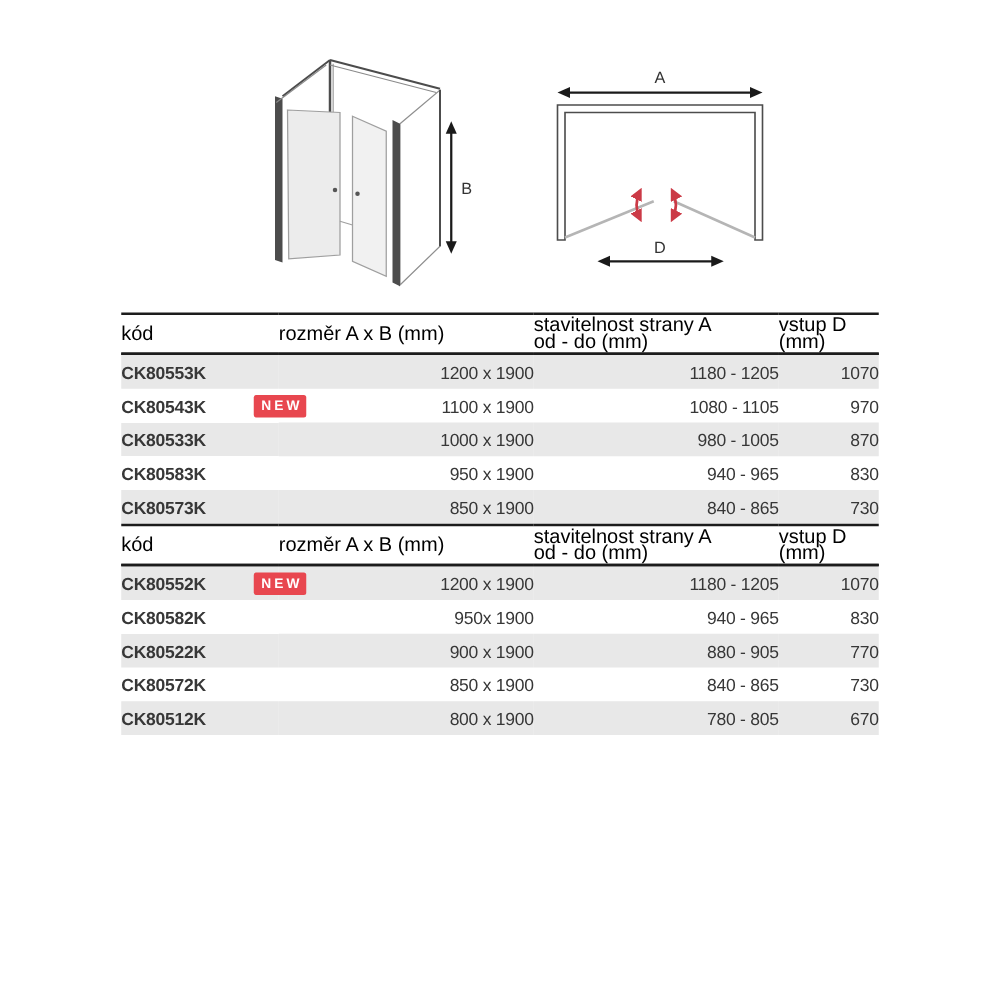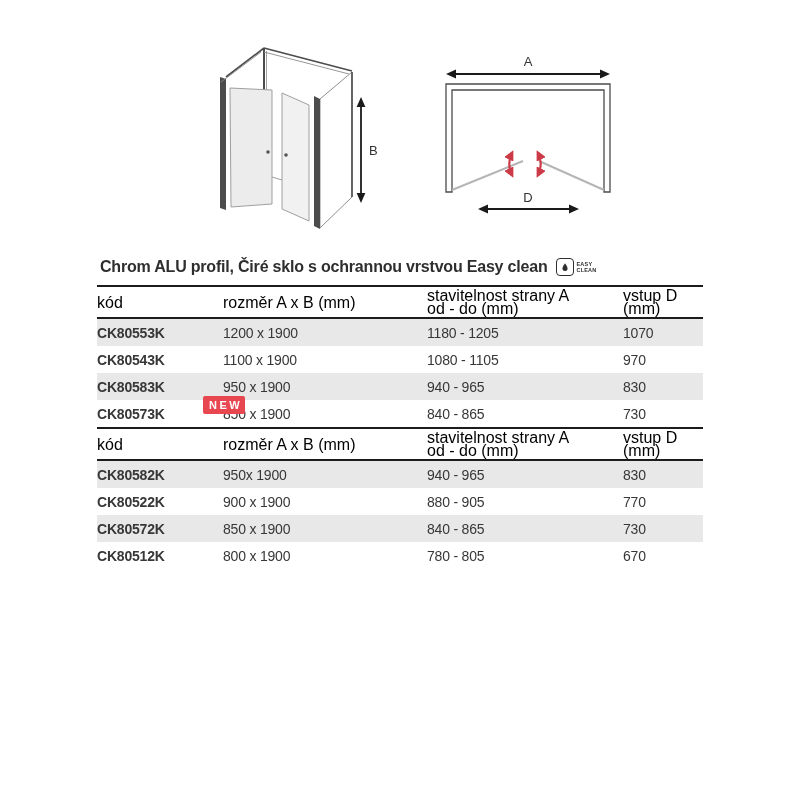--- a/index.html
+++ b/index.html
@@ -66,36 +66,35 @@
   .data-table tbody tr:nth-child(odd) { background: #e8e8e8; }
   .data-table td {
     height: 27px;
     font-size: 14px;
     color: #373737;
     padding: 0;
     vertical-align: middle;
     letter-spacing: -0.2px;
   }
   .cell-kod { position: relative; text-align: left; padding-left: 6px; font-weight: bold; color: #2f2f2f; white-space: nowrap; }
-  .cell-center { text-align: left; }
+  .cell-center { text-align: right; }
 
   .new-badge {
     position: absolute;
     left: 106px;
     top: 50%;
     transform: translateY(-50%);
     background: #e8474f;
     color: #ffffff;
     font-size: 11px;
     font-weight: bold;
     letter-spacing: 2.5px;
     padding: 3px 3px 3px 6px;
     border-radius: 2px;
     line-height: 12px;
-    margin-top: 45px;
   }
 </style>
 </head>
 <body>
 
 <div class="page">
 
   <svg class="diagrams" width="800" height="250" viewBox="0 0 800 250" xmlns="http://www.w3.org/2000/svg">
     <defs>
       <marker id="redhead" viewBox="0 0 10 10" refX="7" refY="5" markerWidth="4.6" markerHeight="4.6" orient="auto-start-reverse">
@@ -161,34 +160,20 @@
         <text x="528" y="202" font-size="13" fill="#333333" text-anchor="middle">D</text>
         <line x1="484" y1="209" x2="573" y2="209" stroke="#1a1a1a" stroke-width="1.8"></line>
         <polygon points="478,209 488,204.6 488,213.4" fill="#1a1a1a"></polygon>
         <polygon points="579,209 569,204.6 569,213.4" fill="#1a1a1a"></polygon>
       </g>
     </g>
   </svg>
 
   <div class="content">
 
-    <div class="section-title">
-      <span>Chrom ALU profil, Čiré sklo s ochrannou vrstvou Easy clean</span>
-      <span class="easyclean">
-        <span class="ec-box">
-          <svg width="10" height="12" viewBox="0 0 16 16">
-              <path d="M8,2 C8,2 4,7.2 4,10.2 a4,4 0 0 0 8,0 C12,7.2 8,2 8,2 Z" fill="#2e2e2e"></path>
-            </svg>
-        </span>
-        <span class="ec-labels">
-          <span>EASY</span>
-          <span>CLEAN</span>
-        </span>
-      </span>
-    </div>
 
     <table class="data-table">
       <colgroup>
           <col style="width:126px">
           <col style="width:204px">
           <col style="width:196px">
           <col style="width:80px">
         </colgroup>
       <thead>
         <tr>
@@ -208,20 +193,26 @@
           <td class="cell-center">1180 - 1205</td>
           <td class="cell-center">1070</td>
         </tr>
         <tr>
           <td class="cell-kod"><span>CK80543K</span><span class="new-badge">NEW</span></td>
           <td class="cell-center">1100 x 1900</td>
           <td class="cell-center">1080 - 1105</td>
           <td class="cell-center">970</td>
         </tr>
         <tr>
+          <td class="cell-kod"><span>CK80533K</span></td>
+          <td class="cell-center">1000 x 1900</td>
+          <td class="cell-center">980 - 1005</td>
+          <td class="cell-center">870</td>
+        </tr>
+        <tr>
           <td class="cell-kod"><span>CK80583K</span></td>
           <td class="cell-center">950 x 1900</td>
           <td class="cell-center">940 - 965</td>
           <td class="cell-center">830</td>
         </tr>
         <tr>
           <td class="cell-kod"><span>CK80573K</span></td>
           <td class="cell-center">850 x 1900</td>
           <td class="cell-center">840 - 865</td>
           <td class="cell-center">730</td>
@@ -243,20 +234,26 @@
           <th class="th-center">rozměr A x B  (mm)</th>
           <th class="th-center">
             <div>stavitelnost strany A</div>
             <div>od - do (mm)</div>
           </th>
           <th class="th-center">vstup D (mm)</th>
         </tr>
       </thead>
       <tbody>
         <tr>
+          <td class="cell-kod"><span>CK80552K</span><span class="new-badge">NEW</span></td>
+          <td class="cell-center">1200 x 1900</td>
+          <td class="cell-center">1180 - 1205</td>
+          <td class="cell-center">1070</td>
+        </tr>
+        <tr>
           <td class="cell-kod"><span>CK80582K</span></td>
           <td class="cell-center">950x 1900</td>
           <td class="cell-center">940 - 965</td>
           <td class="cell-center">830</td>
         </tr>
         <tr>
           <td class="cell-kod"><span>CK80522K</span></td>
           <td class="cell-center">900 x 1900</td>
           <td class="cell-center">880 - 905</td>
           <td class="cell-center">770</td>

